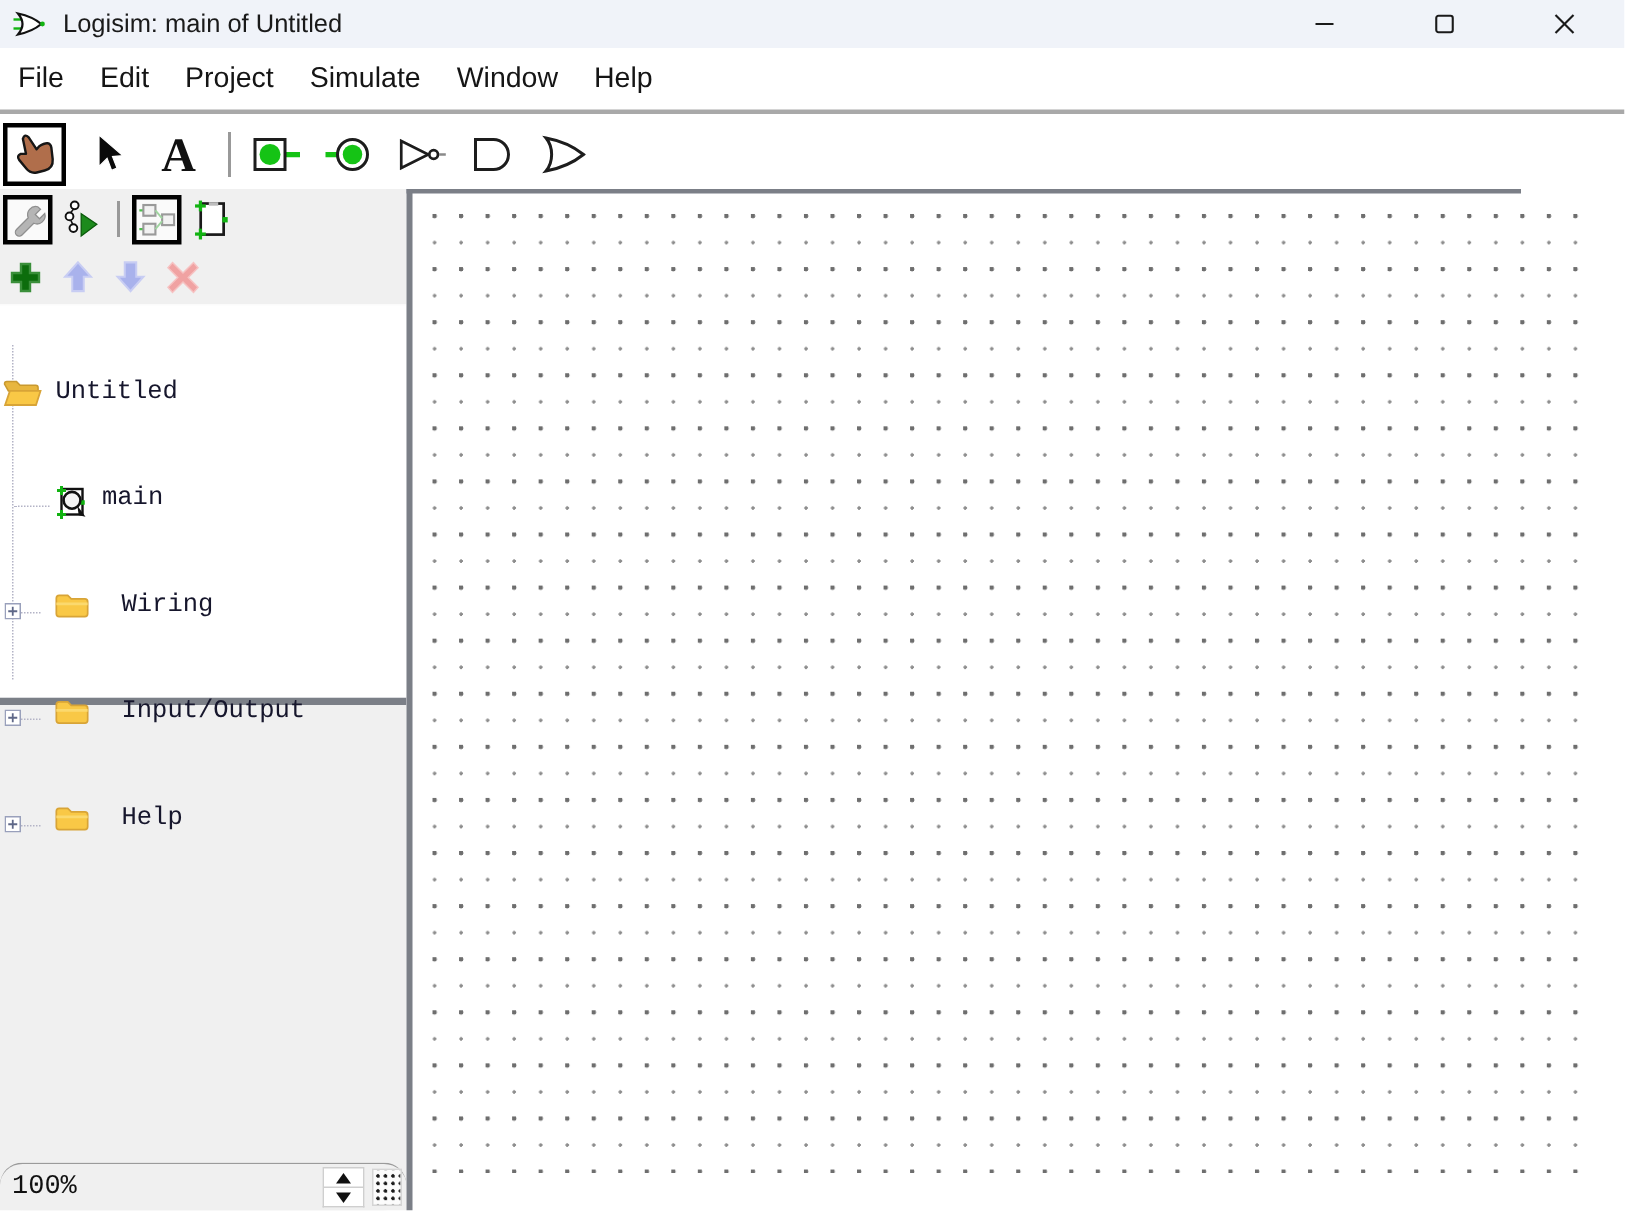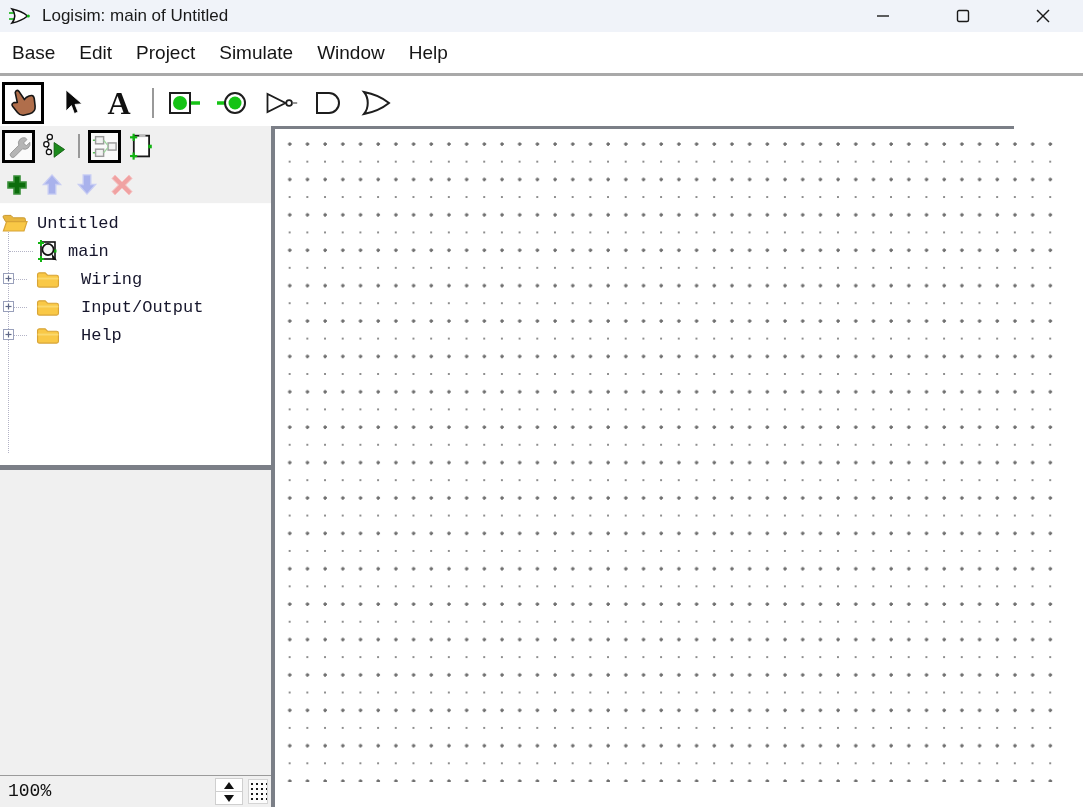--- a/index.html
+++ b/index.html
@@ -39,37 +39,37 @@
   .ptb-divider { width:2px; height:24px; background:#999; margin:0 8px 0 4px; }
   .explorer-toolbar { height:37px; background:#f0f0f0; display:flex; align-items:center;
     padding-left:5px; }
   .xtool { width:24px; height:24px; display:flex; align-items:center; justify-content:center;
     margin-right:11px; }
 
   
   .tree { height:262px; background:#fff; position:relative; padding-top:5px;
     font-family:"Liberation Mono", monospace; font-size:17px; color:#16162c;
     border-top:1px solid #fdfdfd; }
-  .tree-row { height:28px; display:flex; align-items:center; position:relative; }
+  .tree-row { height:28px; display:flex; position:relative;margin-top:43px; }
   .tree-label { margin-left:9px; white-space:nowrap; }
   .row-root { padding-left:2px; }
   .row-circuit { padding-left:37px; }
   .row-lib { padding-left:36px;gap:12px; }
   .guide-v { position:absolute; left:8px; top:26px; height:223px; width:0;
     border-left:1px dotted #b3b3c6; }
   .stub { position:absolute; left:9px; top:50%; width:18px; height:0;
     border-top:1px dotted #b3b3c6; }
   .handle { position:absolute; left:3px; top:8px; width:11px; height:11px; }
 
   .h-splitter { height:5px; background:#7b7f87; }
   .attr-pane { flex:1; background:#f0f0f0; }
 
   
   .bottom-bar { height:32px; background:#f0f0f0; border-top:1px solid #9b9b9b;
-    position:relative; }
+    position:relative;border-radius:15px; }
   .zoom-label { position:absolute; left:8px; top:5px;
     font-family:"Liberation Mono", monospace; font-size:18px; color:#111; }
   .spinner { position:absolute; left:215px; top:2px; width:28px; height:27px;
     display:flex; flex-direction:column; }
   .spin-btn { flex:1; background:#fff; border:1px solid #cfcfcf;
     display:flex; align-items:center; justify-content:center; }
   .spin-btn + .spin-btn { border-top:none; }
   .tri-up { width:0; height:0; border-left:5px solid transparent;
     border-right:5px solid transparent; border-bottom:7px solid #111; }
   .tri-down { width:0; height:0; border-left:5px solid transparent;
@@ -117,21 +117,21 @@
       <div class="win-btn">
         <svg width="14" height="14" viewBox="0 0 14 14">
           <line x1="1" y1="1" x2="13" y2="13" stroke="#1a1a1a" stroke-width="1.4"></line>
           <line x1="13" y1="1" x2="1" y2="13" stroke="#1a1a1a" stroke-width="1.4"></line>
         </svg>
       </div>
     </div>
   </div>
 
   <div class="menubar">
-    <span class="menu-item">Base</span>
+    <span class="menu-item">File</span>
     <span class="menu-item">Edit</span>
     <span class="menu-item">Project</span>
     <span class="menu-item">Simulate</span>
     <span class="menu-item">Window</span>
     <span class="menu-item">Help</span>
   </div>
 
   <div class="main-toolbar">
     <div class="tool selected">
       <svg width="32" height="32" viewBox="0 0 32 32">

